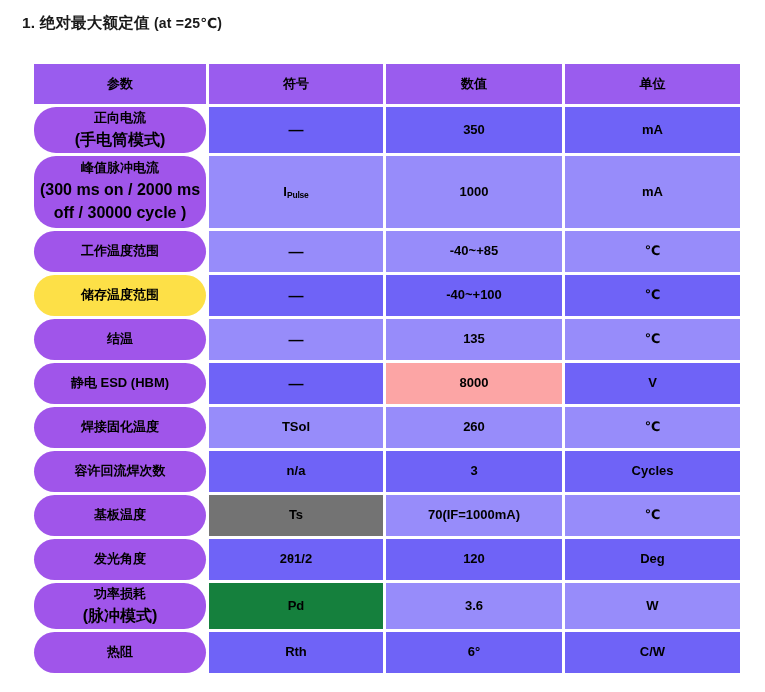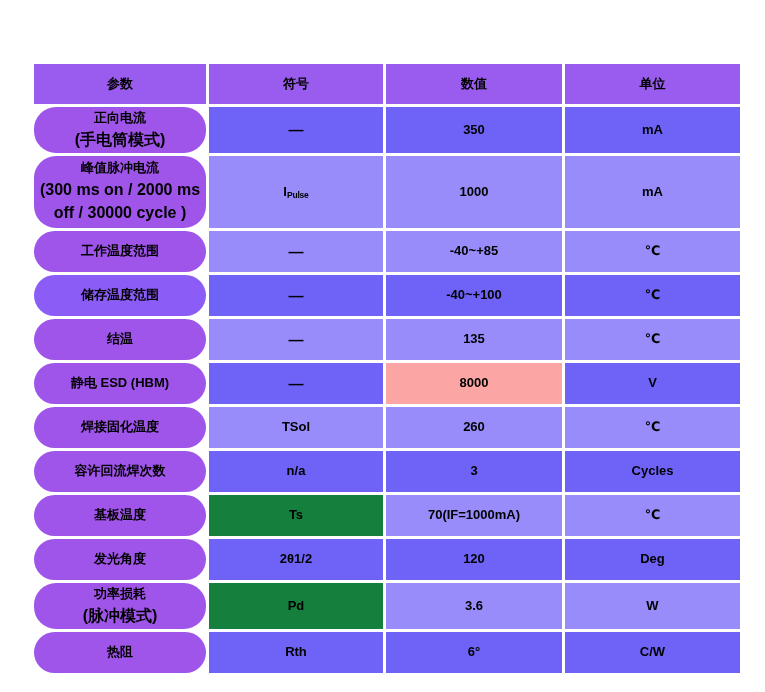--- a/index.html
+++ b/index.html
@@ -89,20 +89,25 @@
   .r1 { height: 46px; }
   .r2 { height: 72px; }
   .r-std { height: 41px; }
   .r-two { height: 44px; }
 </style>
 </head>
 <body>
 
 <div id="page">
 
+  <div class="title">
+    <span class="title-main">1.</span>
+    <span class="title-main">绝对最大额定值</span>
+    <span class="title-cond">(at =25℃)</span>
+  </div>
 
   <div class="table-wrap">
     <table class="spec">
       <colgroup>
         <col class="c-param">
           <col class="c-sym">
           <col class="c-val">
           <col class="c-unit">
       </colgroup>
       <thead>
@@ -135,21 +140,21 @@
           </tr>
           <tr>
             <td class="param r-std" style="background: rgb(160, 85, 234);">
               <div>工作温度范围</div>
             </td>
             <td class="cell r-std" style="background: rgb(151, 140, 250);"><span class="dash">—</span></td>
             <td class="cell r-std" style="background: rgb(151, 140, 250);">-40~+85</td>
             <td class="cell r-std" style="background: rgb(151, 140, 250);">℃</td>
           </tr>
           <tr>
-            <td class="param r-std" style="background: #8b5cf6;">
+            <td class="param r-std" style="background: #fde047;">
               <div>储存温度范围</div>
             </td>
             <td class="cell r-std" style="background: rgb(111, 99, 247);"><span class="dash">—</span></td>
             <td class="cell r-std" style="background: rgb(111, 99, 247);">-40~+100</td>
             <td class="cell r-std" style="background: rgb(111, 99, 247);">℃</td>
           </tr>
           <tr>
             <td class="param r-std" style="background: rgb(160, 85, 234);">
               <div>结温</div>
             </td>
@@ -178,21 +183,21 @@
               <div>容许回流焊次数</div>
             </td>
             <td class="cell r-std" style="background: rgb(111, 99, 247);"><span>n/a</span></td>
             <td class="cell r-std" style="background: rgb(111, 99, 247);">3</td>
             <td class="cell r-std" style="background: rgb(111, 99, 247);">Cycles</td>
           </tr>
           <tr>
             <td class="param r-std" style="background: rgb(160, 85, 234);">
               <div>基板温度</div>
             </td>
-            <td class="cell r-std" style="background: #15803d;"><span>Ts</span></td>
+            <td class="cell r-std" style="background: #737373;"><span>Ts</span></td>
             <td class="cell r-std" style="background: rgb(151, 140, 250);">70(IF=1000mA)</td>
             <td class="cell r-std" style="background: rgb(151, 140, 250);">℃</td>
           </tr>
           <tr>
             <td class="param r-std" style="background: rgb(160, 85, 234);">
               <div>发光角度</div>
             </td>
             <td class="cell r-std" style="background: rgb(111, 99, 247);"><span>2θ1/2</span></td>
             <td class="cell r-std" style="background: rgb(111, 99, 247);">120</td>
             <td class="cell r-std" style="background: rgb(111, 99, 247);">Deg</td>

